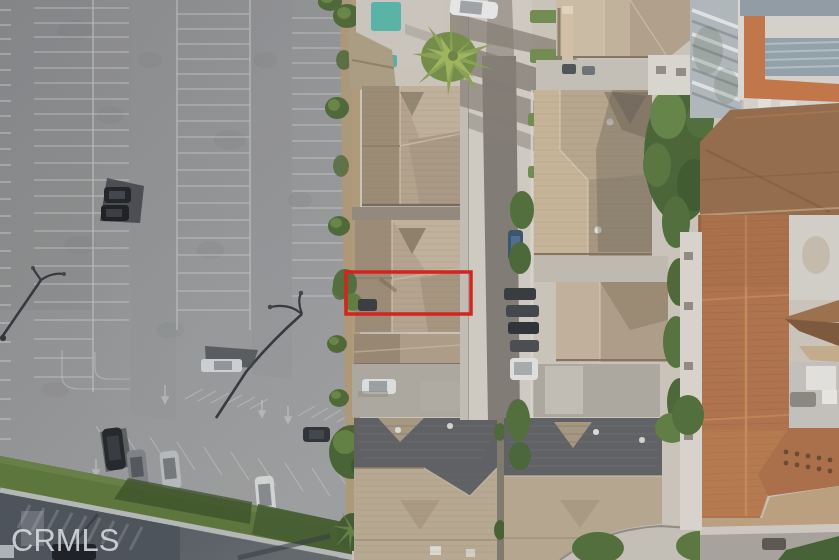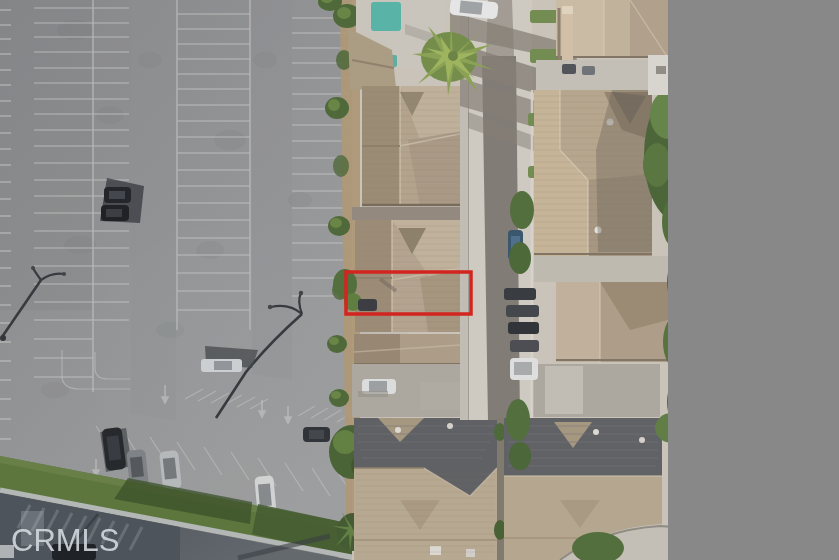--- a/index.html
+++ b/index.html
@@ -1,16 +1,16 @@
 <!DOCTYPE html>
 <html><head>
 <meta charset="utf-8">
 <style>
 html,body{margin:0;padding:0;background:#888;}
-#scene{width:668px;height:560px;overflow:hidden;position:relative;}
+#scene{width:839px;height:560px;overflow:hidden;position:relative;}
 svg{filter:blur(0.55px) saturate(0.96);}
 </style>
 </head>
 <body>
 <div id="scene">
 <svg width="839" height="560" viewBox="0 0 839 560">
 <defs>
 <linearGradient id="asph" x1="0" y1="0" x2="0.8" y2="1">
  <stop offset="0" stop-color="#828386"></stop>
  <stop offset="0.45" stop-color="#8e8f91"></stop>

